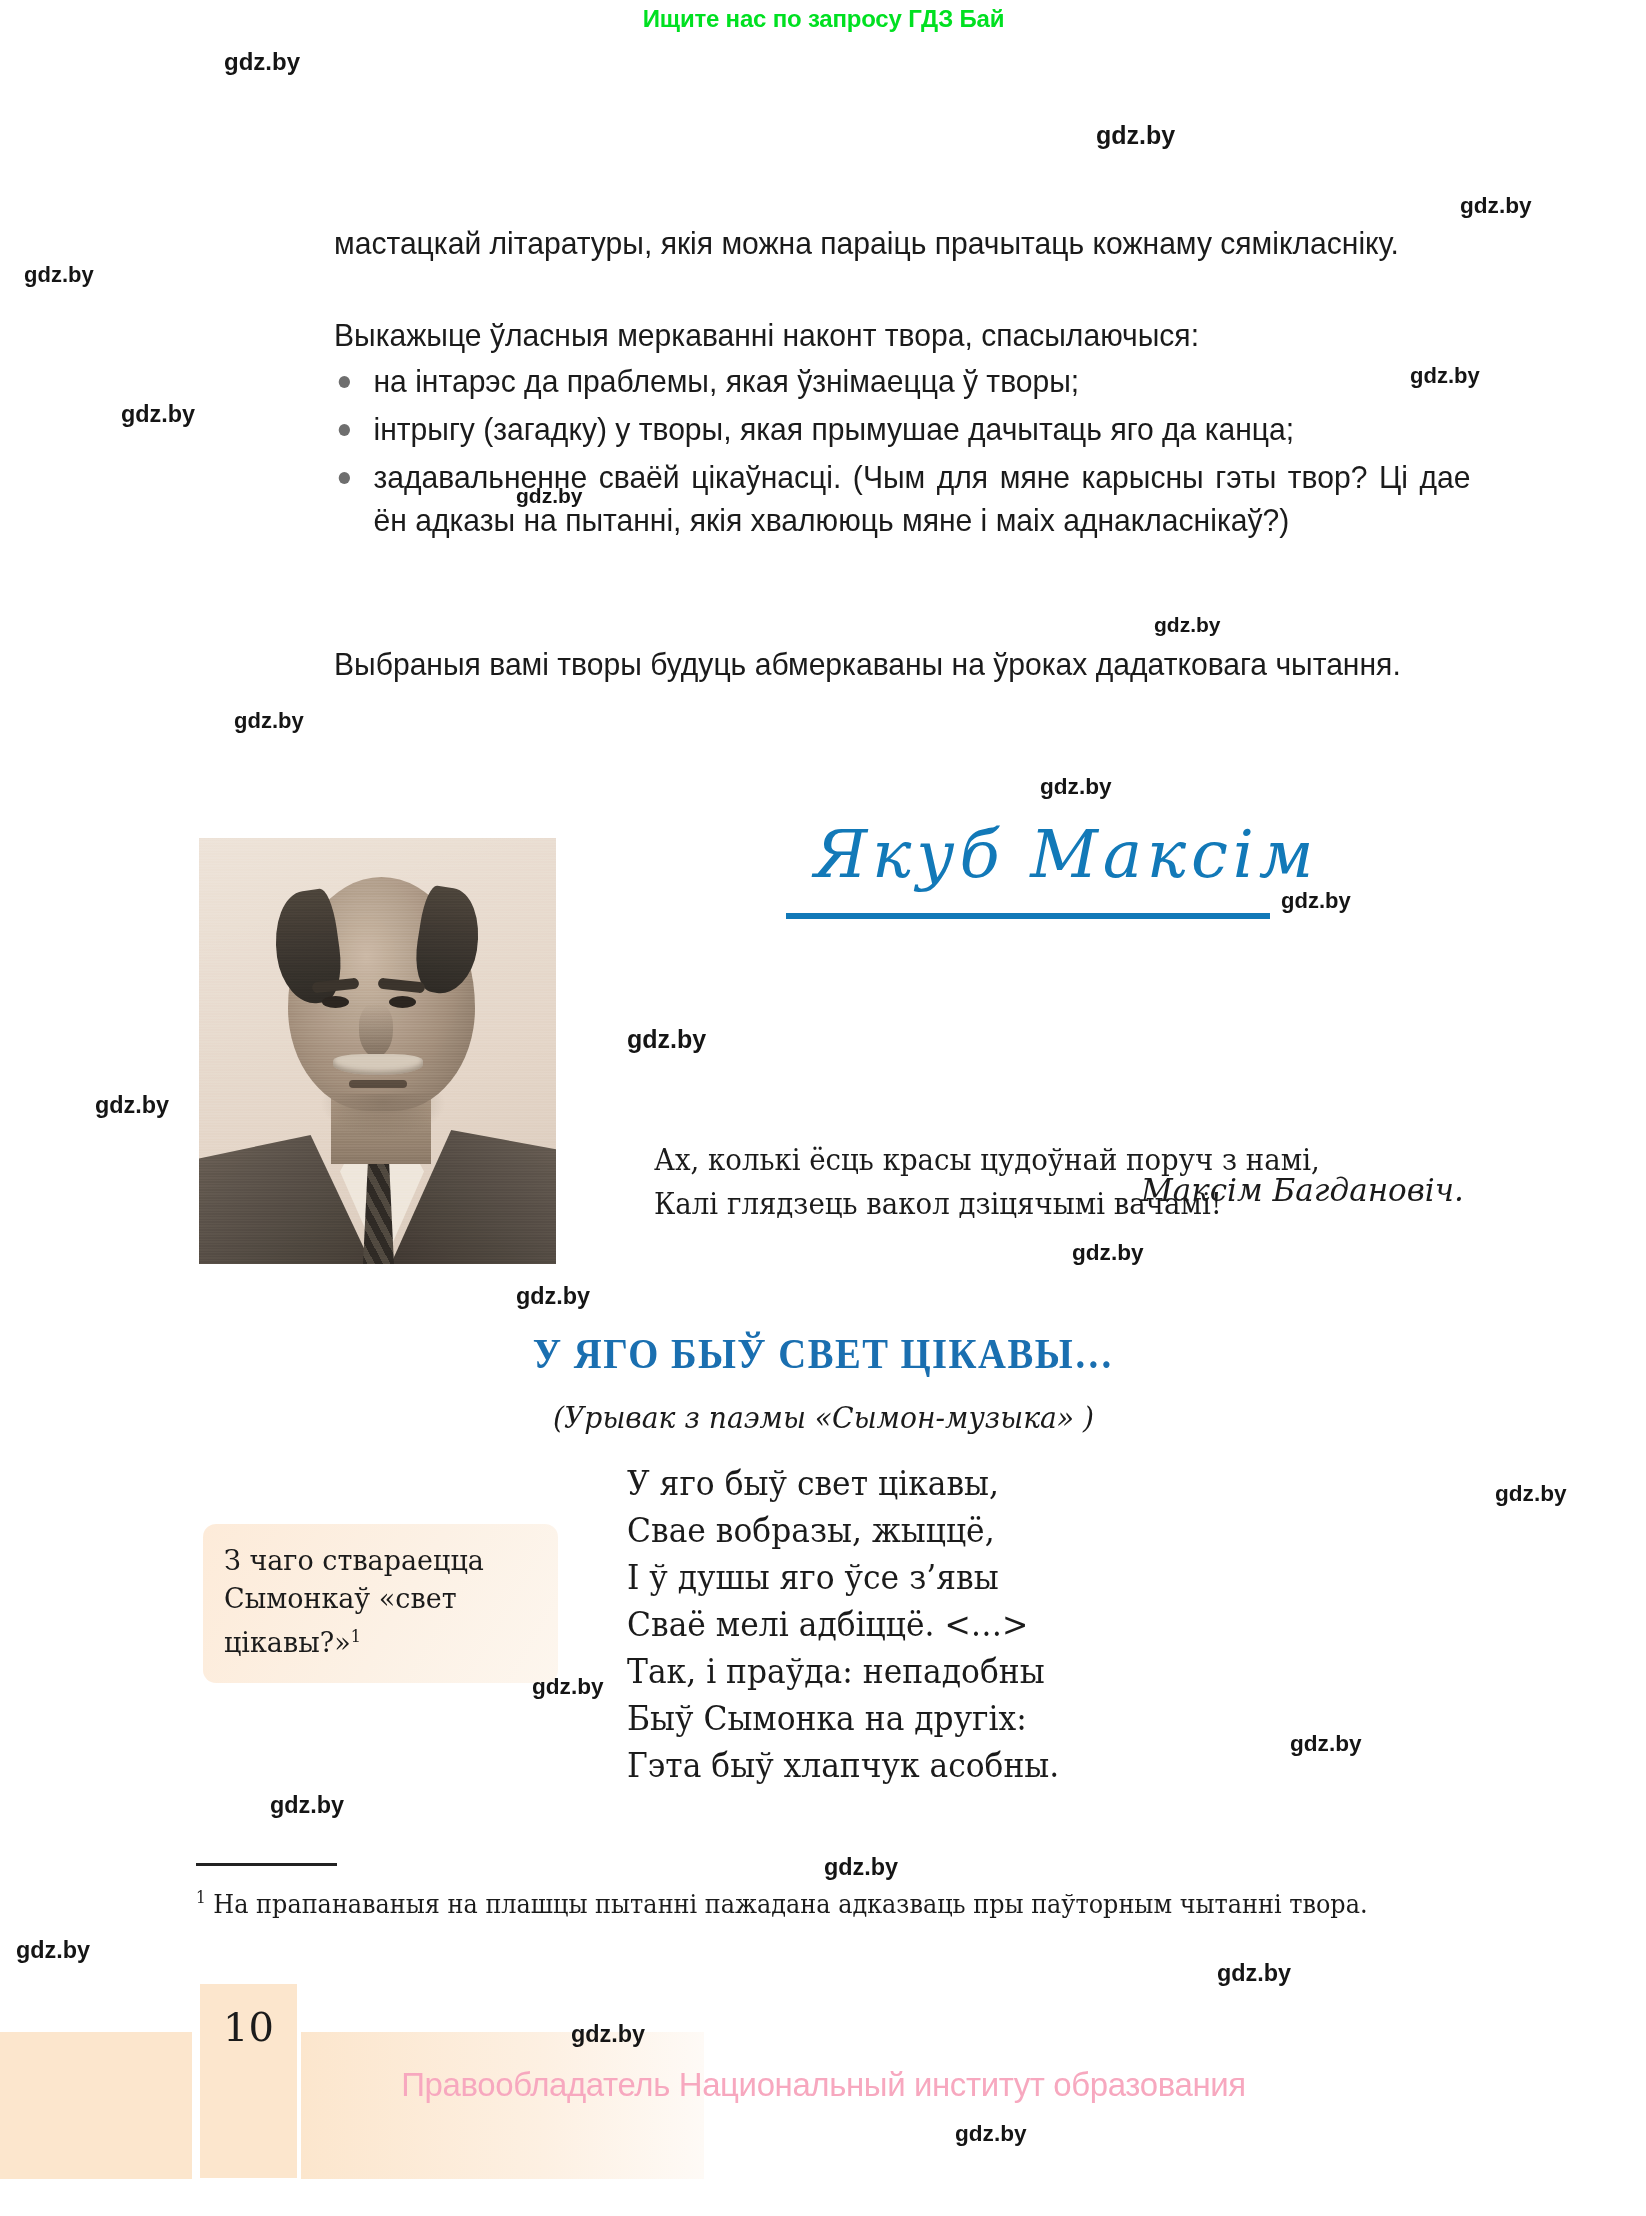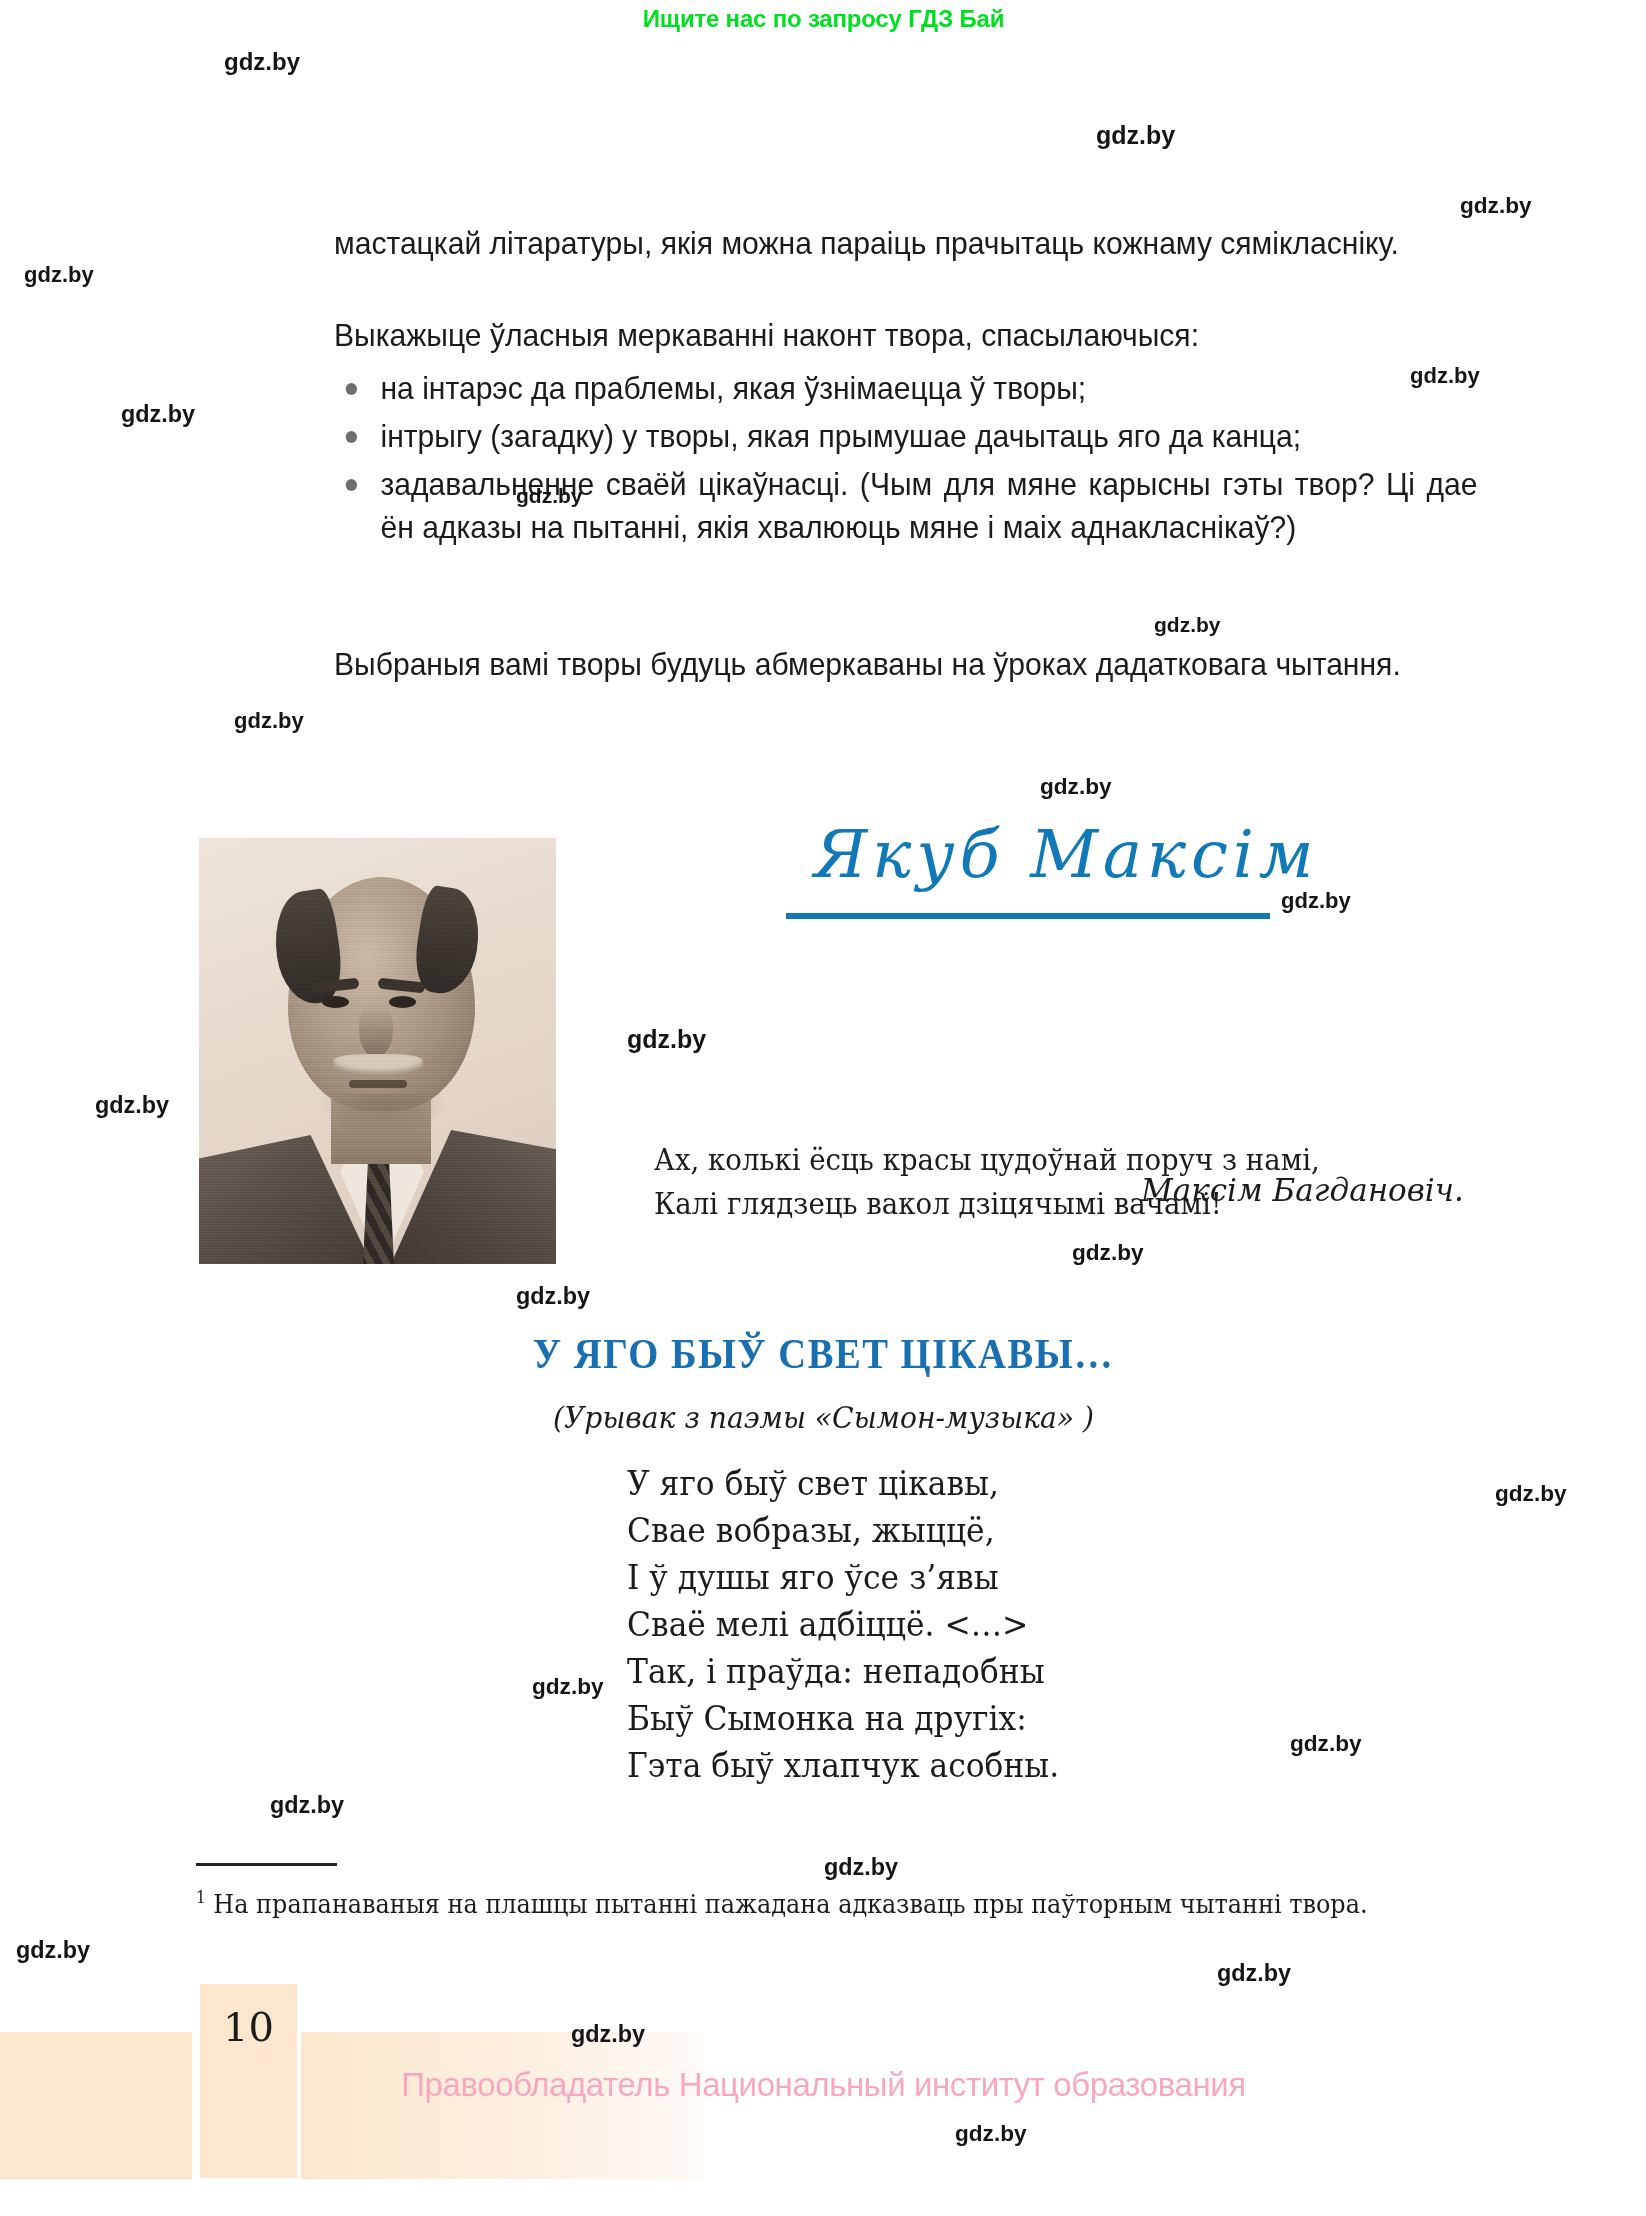--- a/index.html
+++ b/index.html
@@ -57,21 +57,21 @@
     color: #1b1b1b;
     transform: scaleX(0.94);
     transform-origin: left top;
   }
 
   #bullet-list {
     position: absolute;
     left: 334px;
     top: 360px;
     width: 1209px;
-    margin: 7px;
+    margin: 0;
     padding: 0;
     list-style: none;
   }
   #bullet-list li {
     position: relative;
     padding-left: 42px;
     margin-bottom: 4.8px;
     font-family: "Liberation Sans", sans-serif;
     font-size: 32px;
     line-height: 43px;
@@ -435,20 +435,23 @@
 
   <div id="epigraph">
     <div>Ах, колькі ёсць красы цудоўнай поруч з намі,</div>
     <div>Калі глядзець вакол дзіцячымі вачамі!</div>
   </div>
   <div id="epigraph-source">Максім Багдановіч.</div>
 
   <div id="poem-title">У ЯГО БЫЎ СВЕТ ЦІКАВЫ…</div>
   <div id="poem-subtitle">(Урывак з паэмы «Сымон-музыка» )</div>
 
+  <div id="question-box">
+    <span>З чаго ствараецца Сымонкаў «свет цікавы?»</span><sup>1</sup>
+  </div>
 
   <div id="verse">
     <div>У яго быў свет цікавы,</div>
     <div>Свае вобразы, жыццё,</div>
     <div>І ў душы яго ўсе з’явы</div>
     <div>Сваё мелі адбіццё. &lt;…&gt;</div>
     <div>Так, і праўда: непадобны</div>
     <div>Быў Сымонка на другіх:</div>
     <div>Гэта быў хлапчук асобны.</div>
   </div>

